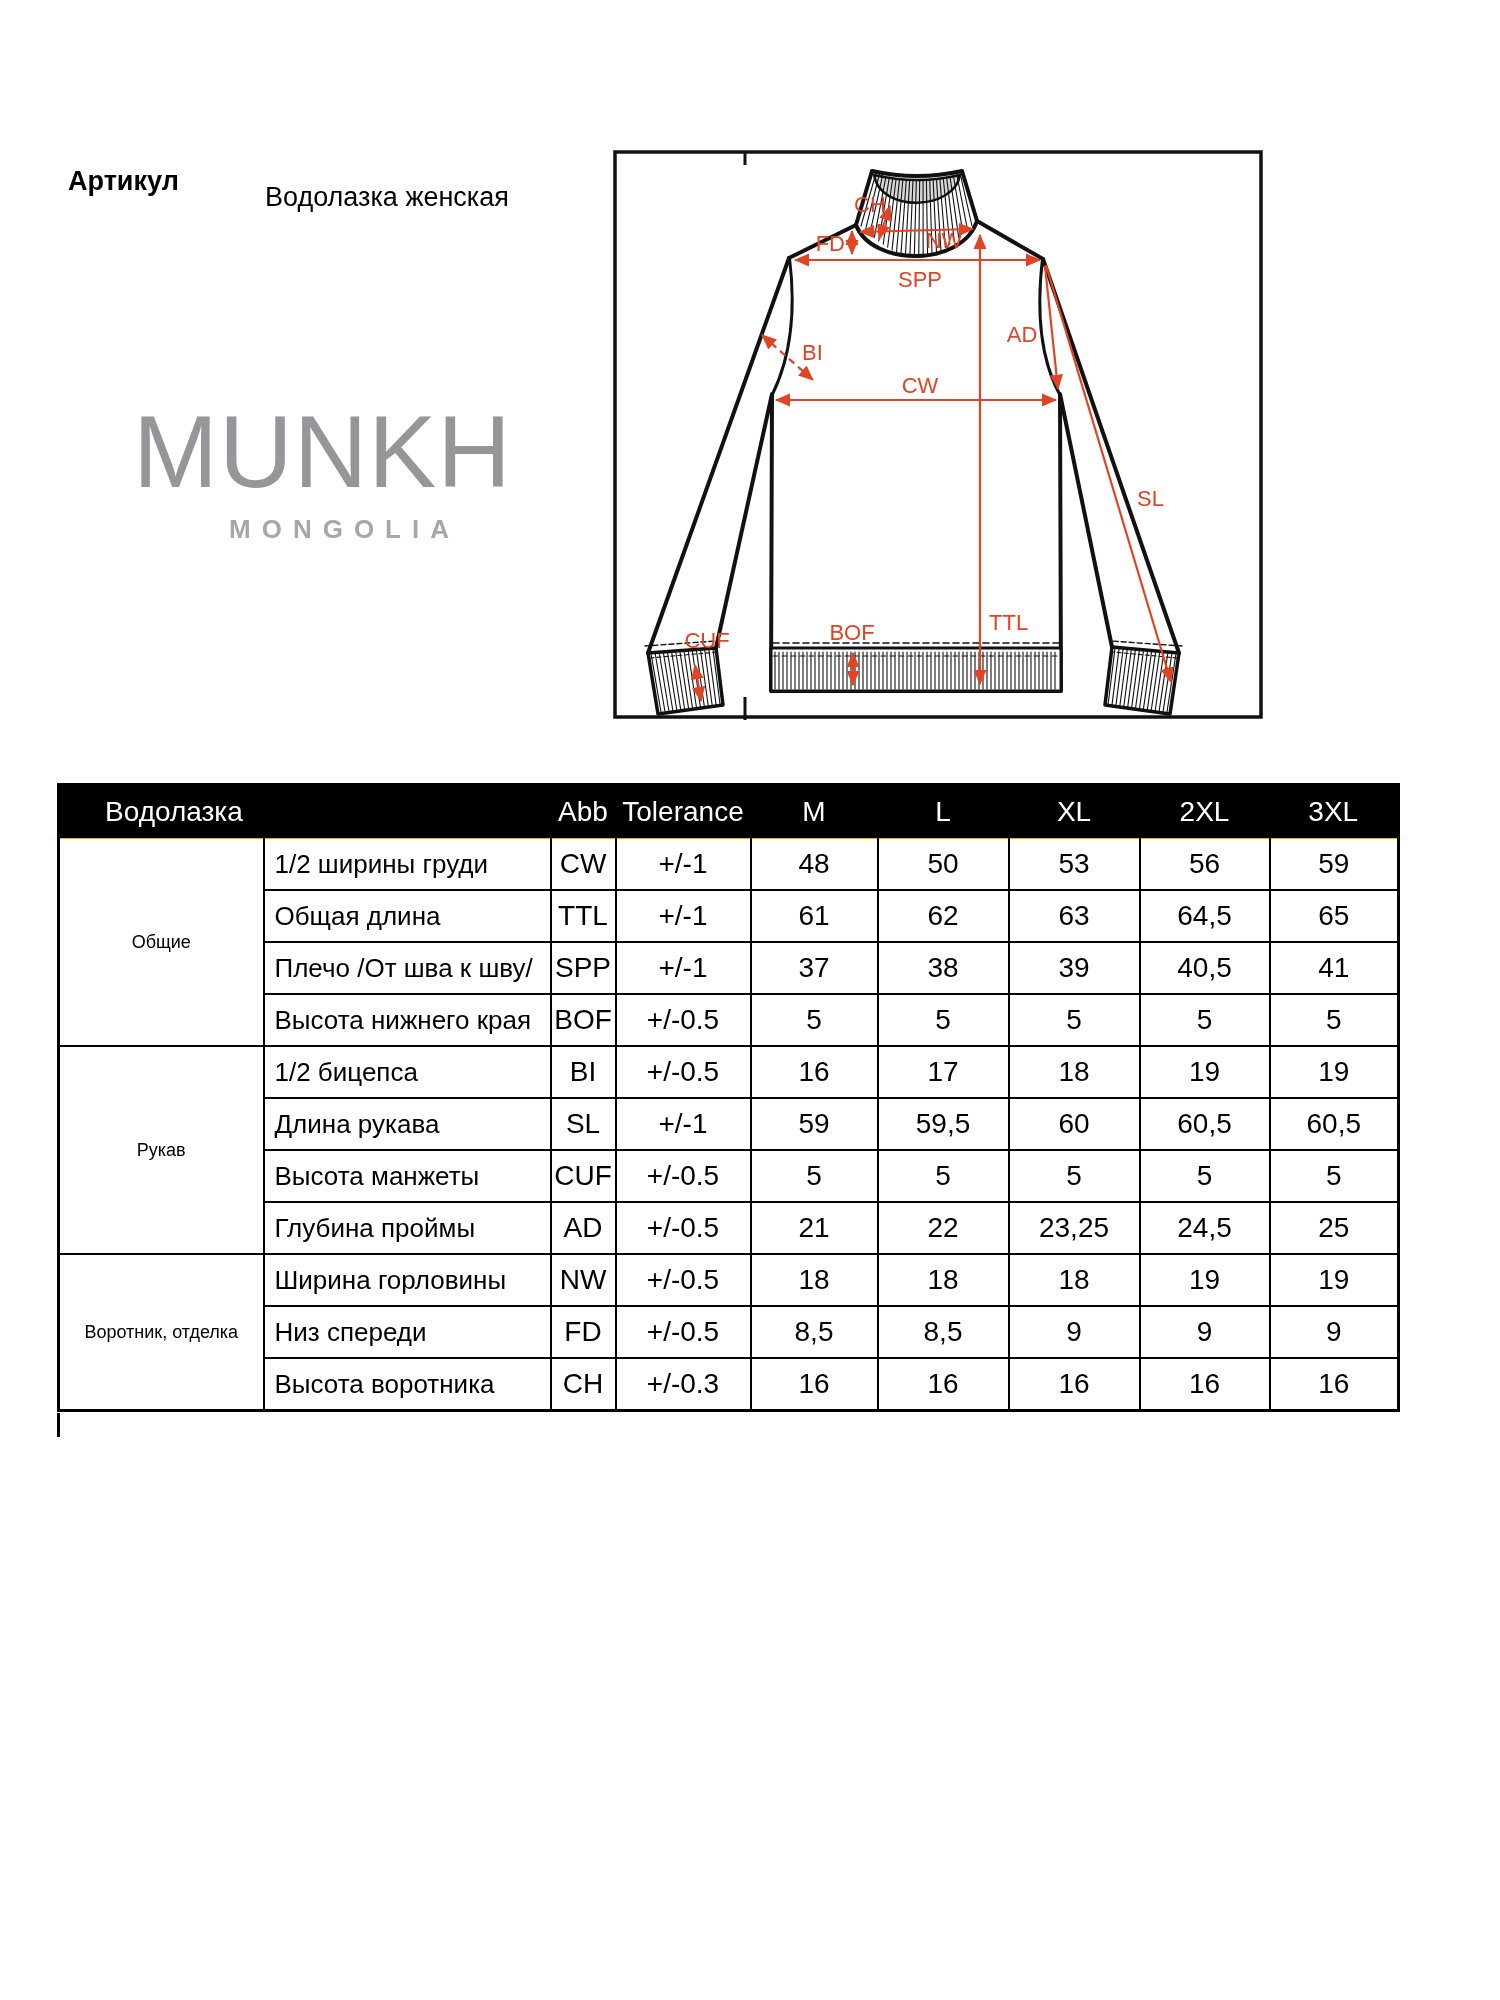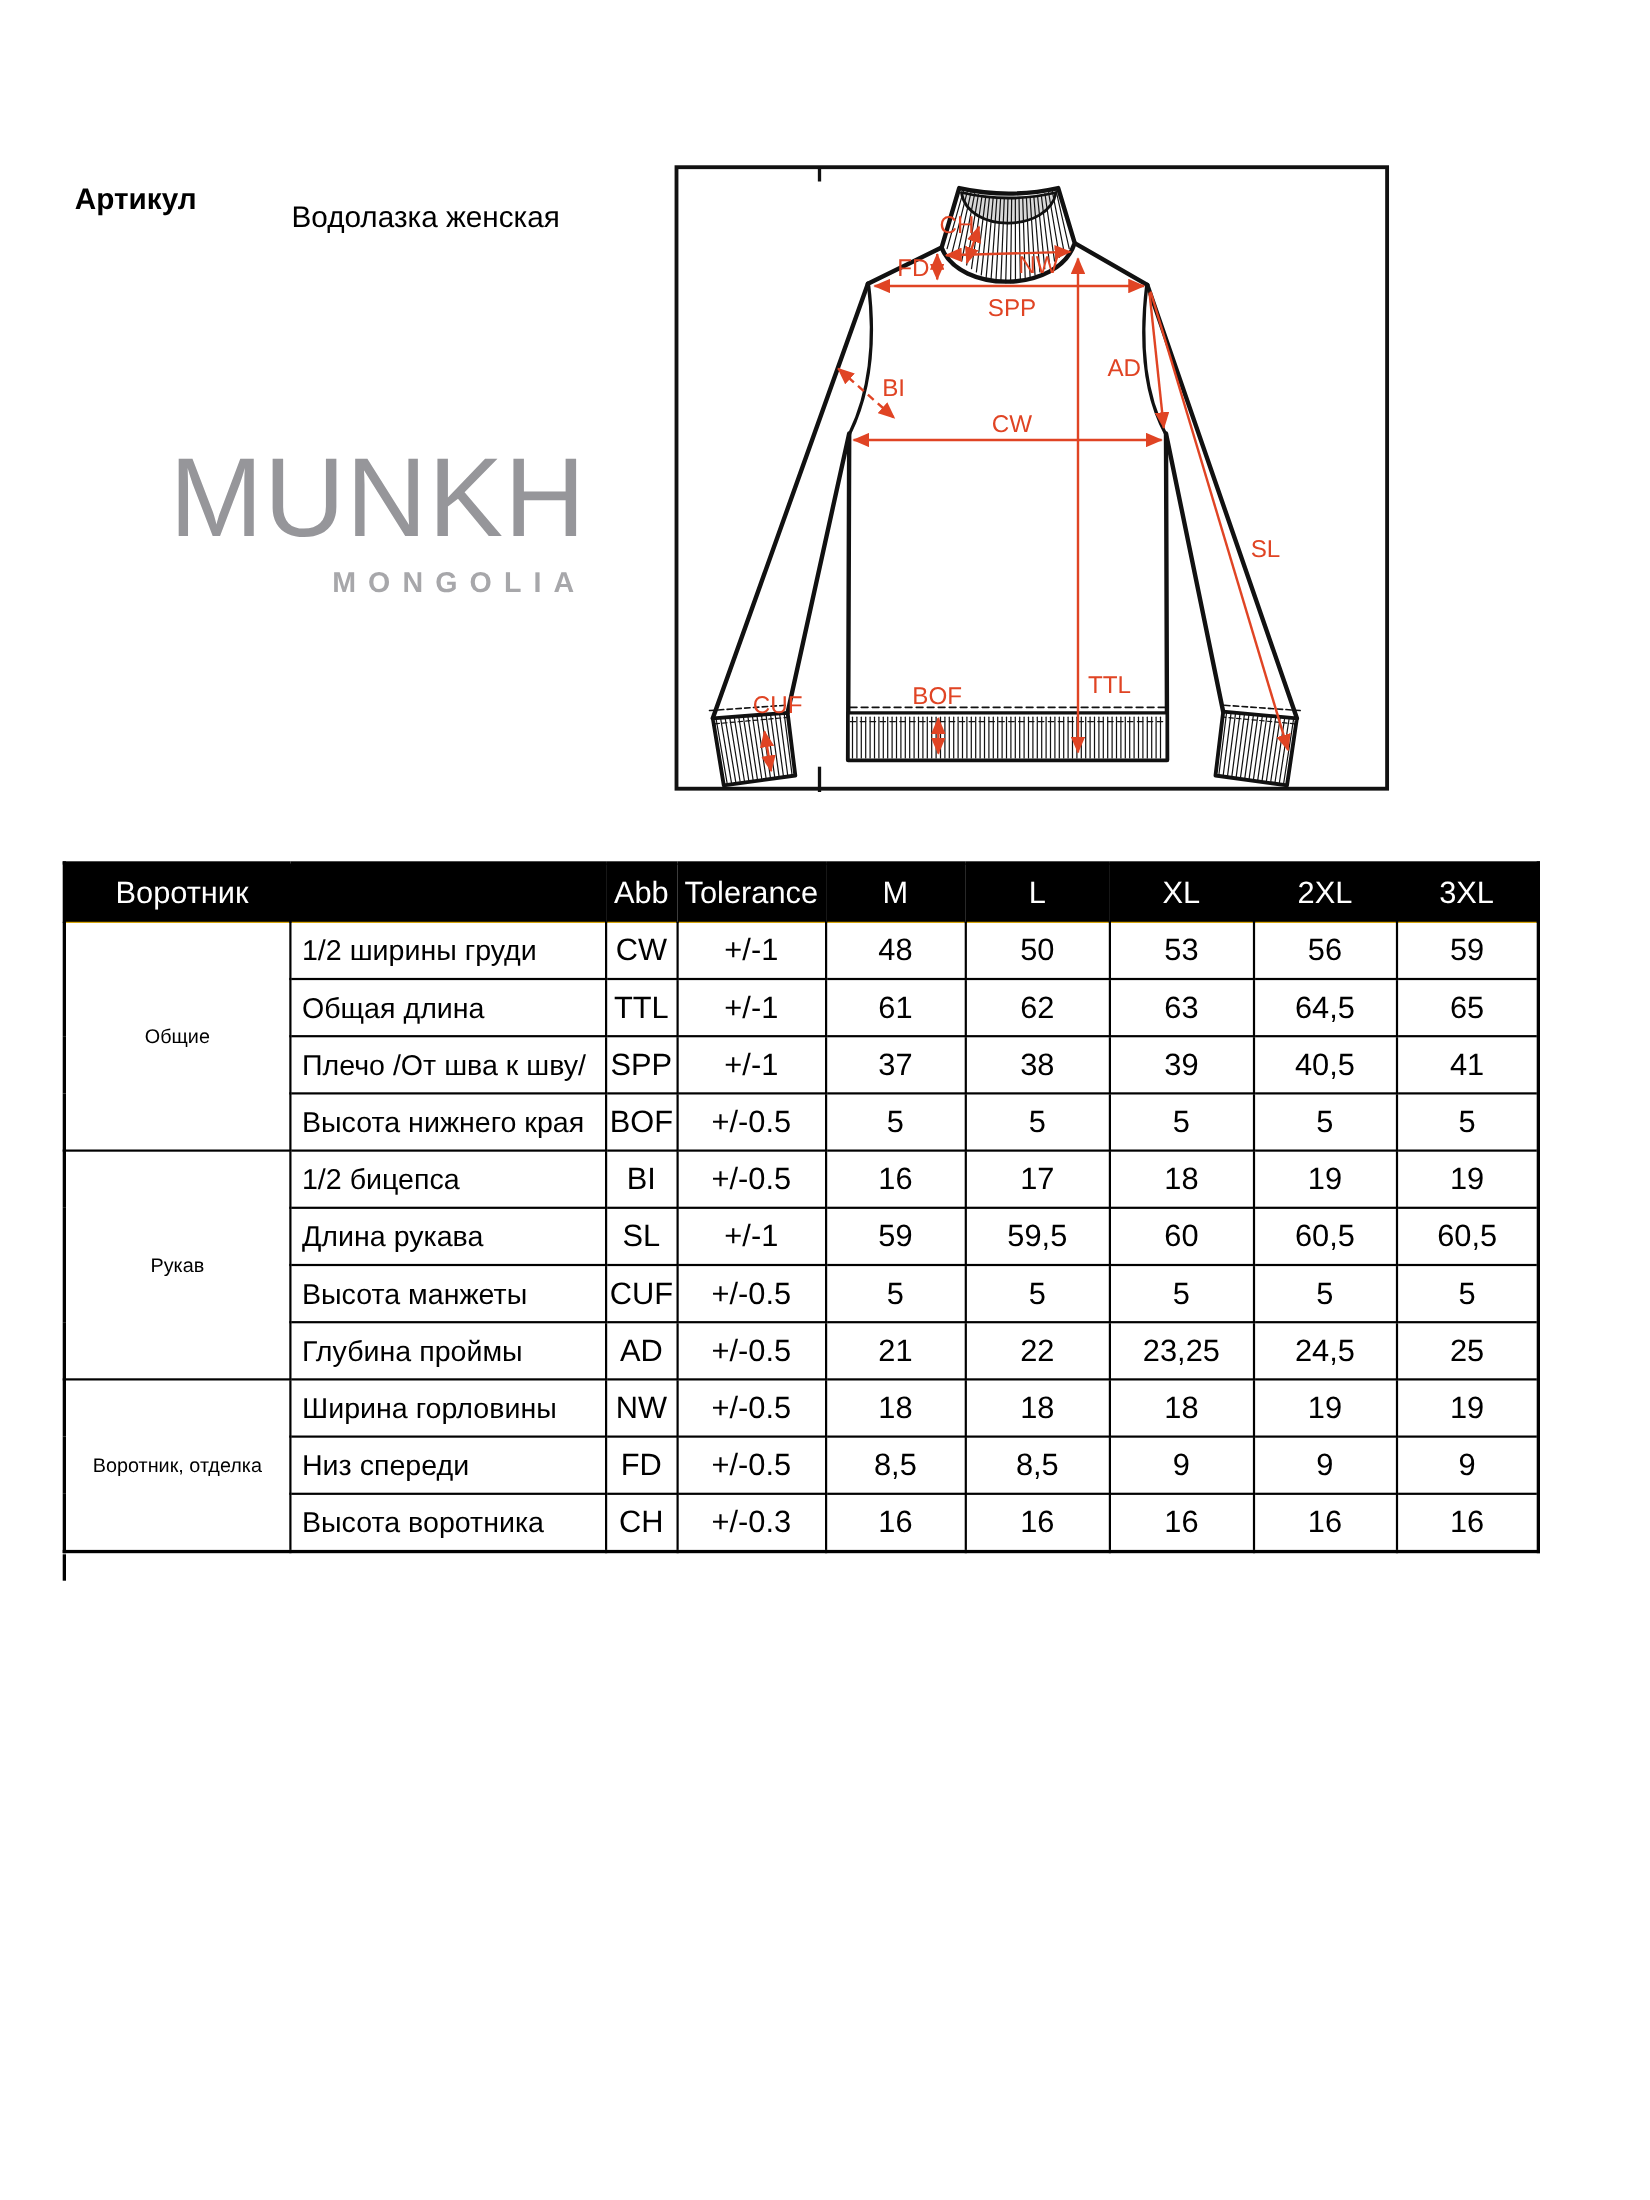--- a/index.html
+++ b/index.html
@@ -5,21 +5,21 @@
   html,body{margin:0;padding:0;background:#fff;}
   #page{position:relative;width:1500px;height:2000px;background:#ffffff;
         font-family:"Liberation Sans",sans-serif;color:#000;overflow:hidden;}
 
   
   .article-row{position:absolute;top:166px;left:68px;font-size:27px;line-height:30px;}
   .article-label{font-weight:bold;display:inline-block;}
   .article-value{position:absolute;left:197px;top:16px;white-space:nowrap;font-weight:normal;}
 
   
-  .logo{position:absolute;left:133px;top:402px;width:400px;text-align:right;}
+  .logo{position:absolute;left:133px;top:402px;width:400px;}
   .logo-main{font-size:102px;line-height:100px;letter-spacing:1px;color:#96969a;font-weight:400;}
   .logo-sub{margin-top:12px;margin-left:96px;font-size:26px;letter-spacing:11px;color:#a7a7aa;font-weight:700;}
 
   
   .drawing{position:absolute;left:612px;top:149px;width:652px;height:572px;}
   .drawing text{font-family:"Liberation Sans",sans-serif;}
 
   
   .size-table{position:absolute;left:57px;top:783px;border-collapse:collapse;
               table-layout:fixed;width:1341px;border:3px solid #000;}
@@ -260,21 +260,21 @@
         <col style="width:65px">
       <col style="width:135px">
         <col style="width:127px">
         <col style="width:131px">
       <col style="width:131px">
         <col style="width:130px">
         <col style="width:129px">
     </colgroup>
     <thead>
       <tr>
-        <th class="h-first" colspan="2">Воротник</th>
+        <th class="h-first" colspan="2">Водолазка</th>
         <th>Abb</th>
         <th>Tolerance</th>
         <th>M</th>
         <th>L</th>
         <th>XL</th>
         <th>2XL</th>
         <th>3XL</th>
       </tr>
     </thead>
     <tbody id="size-table-body">

